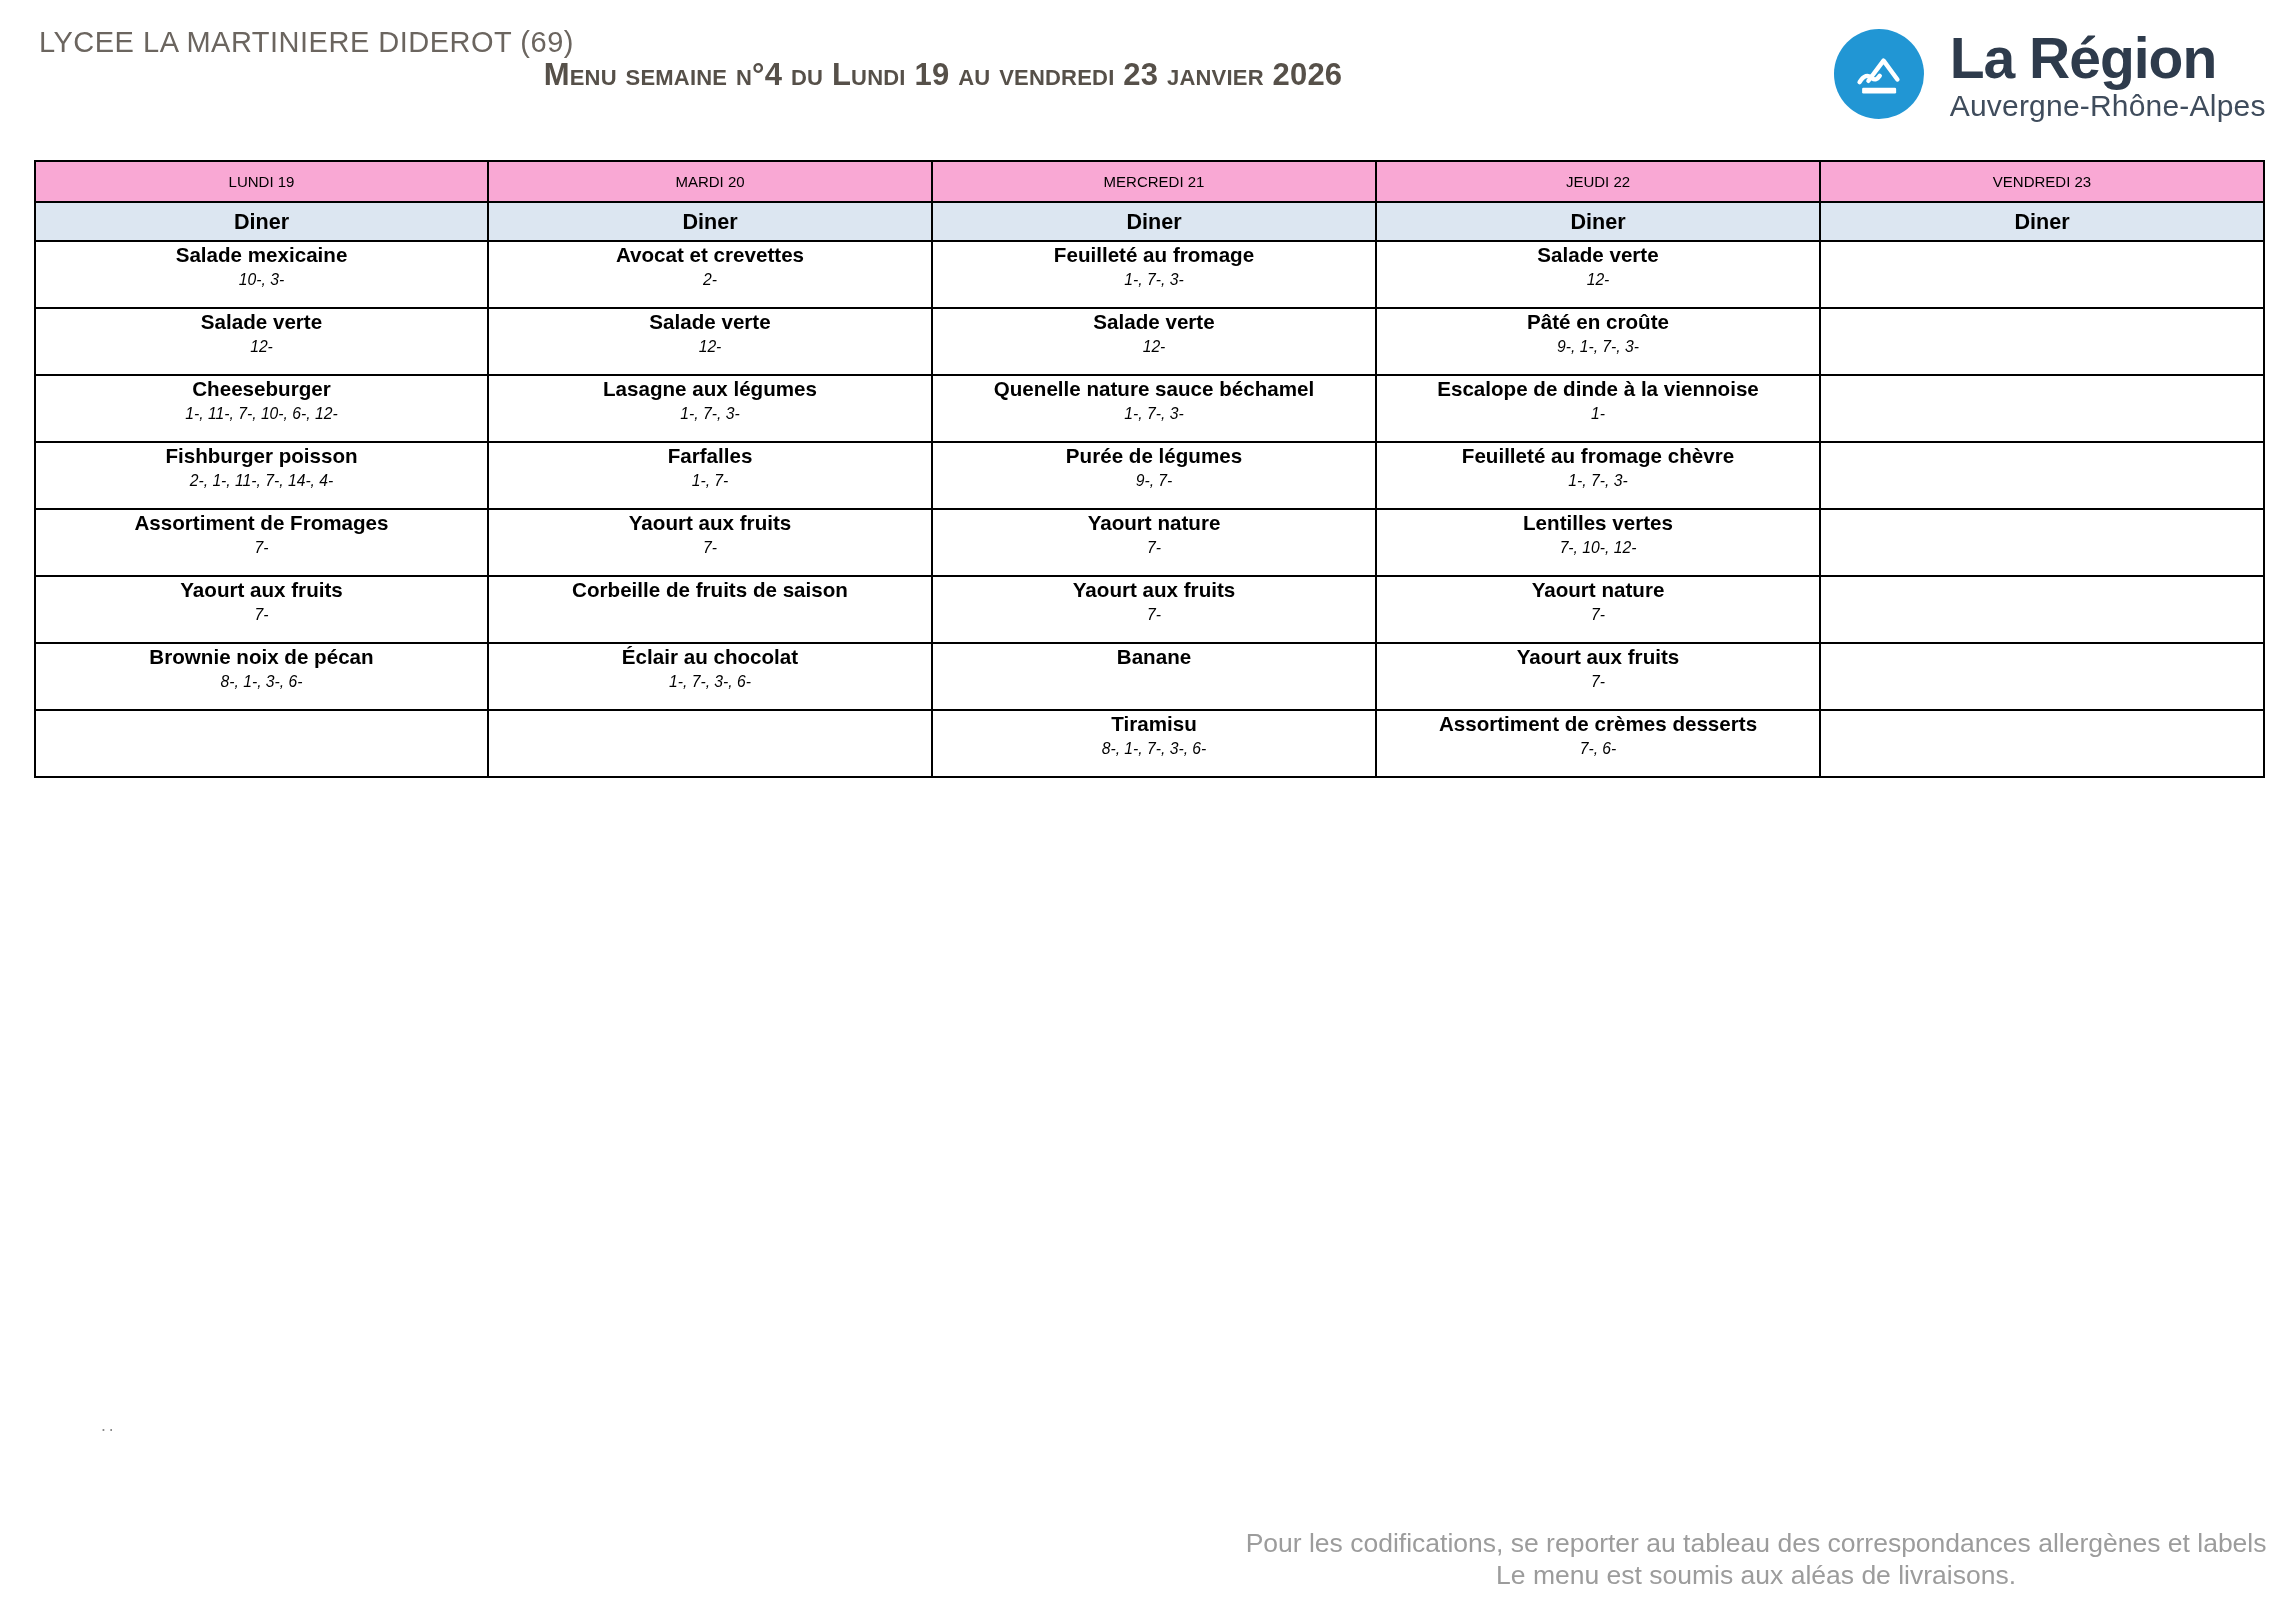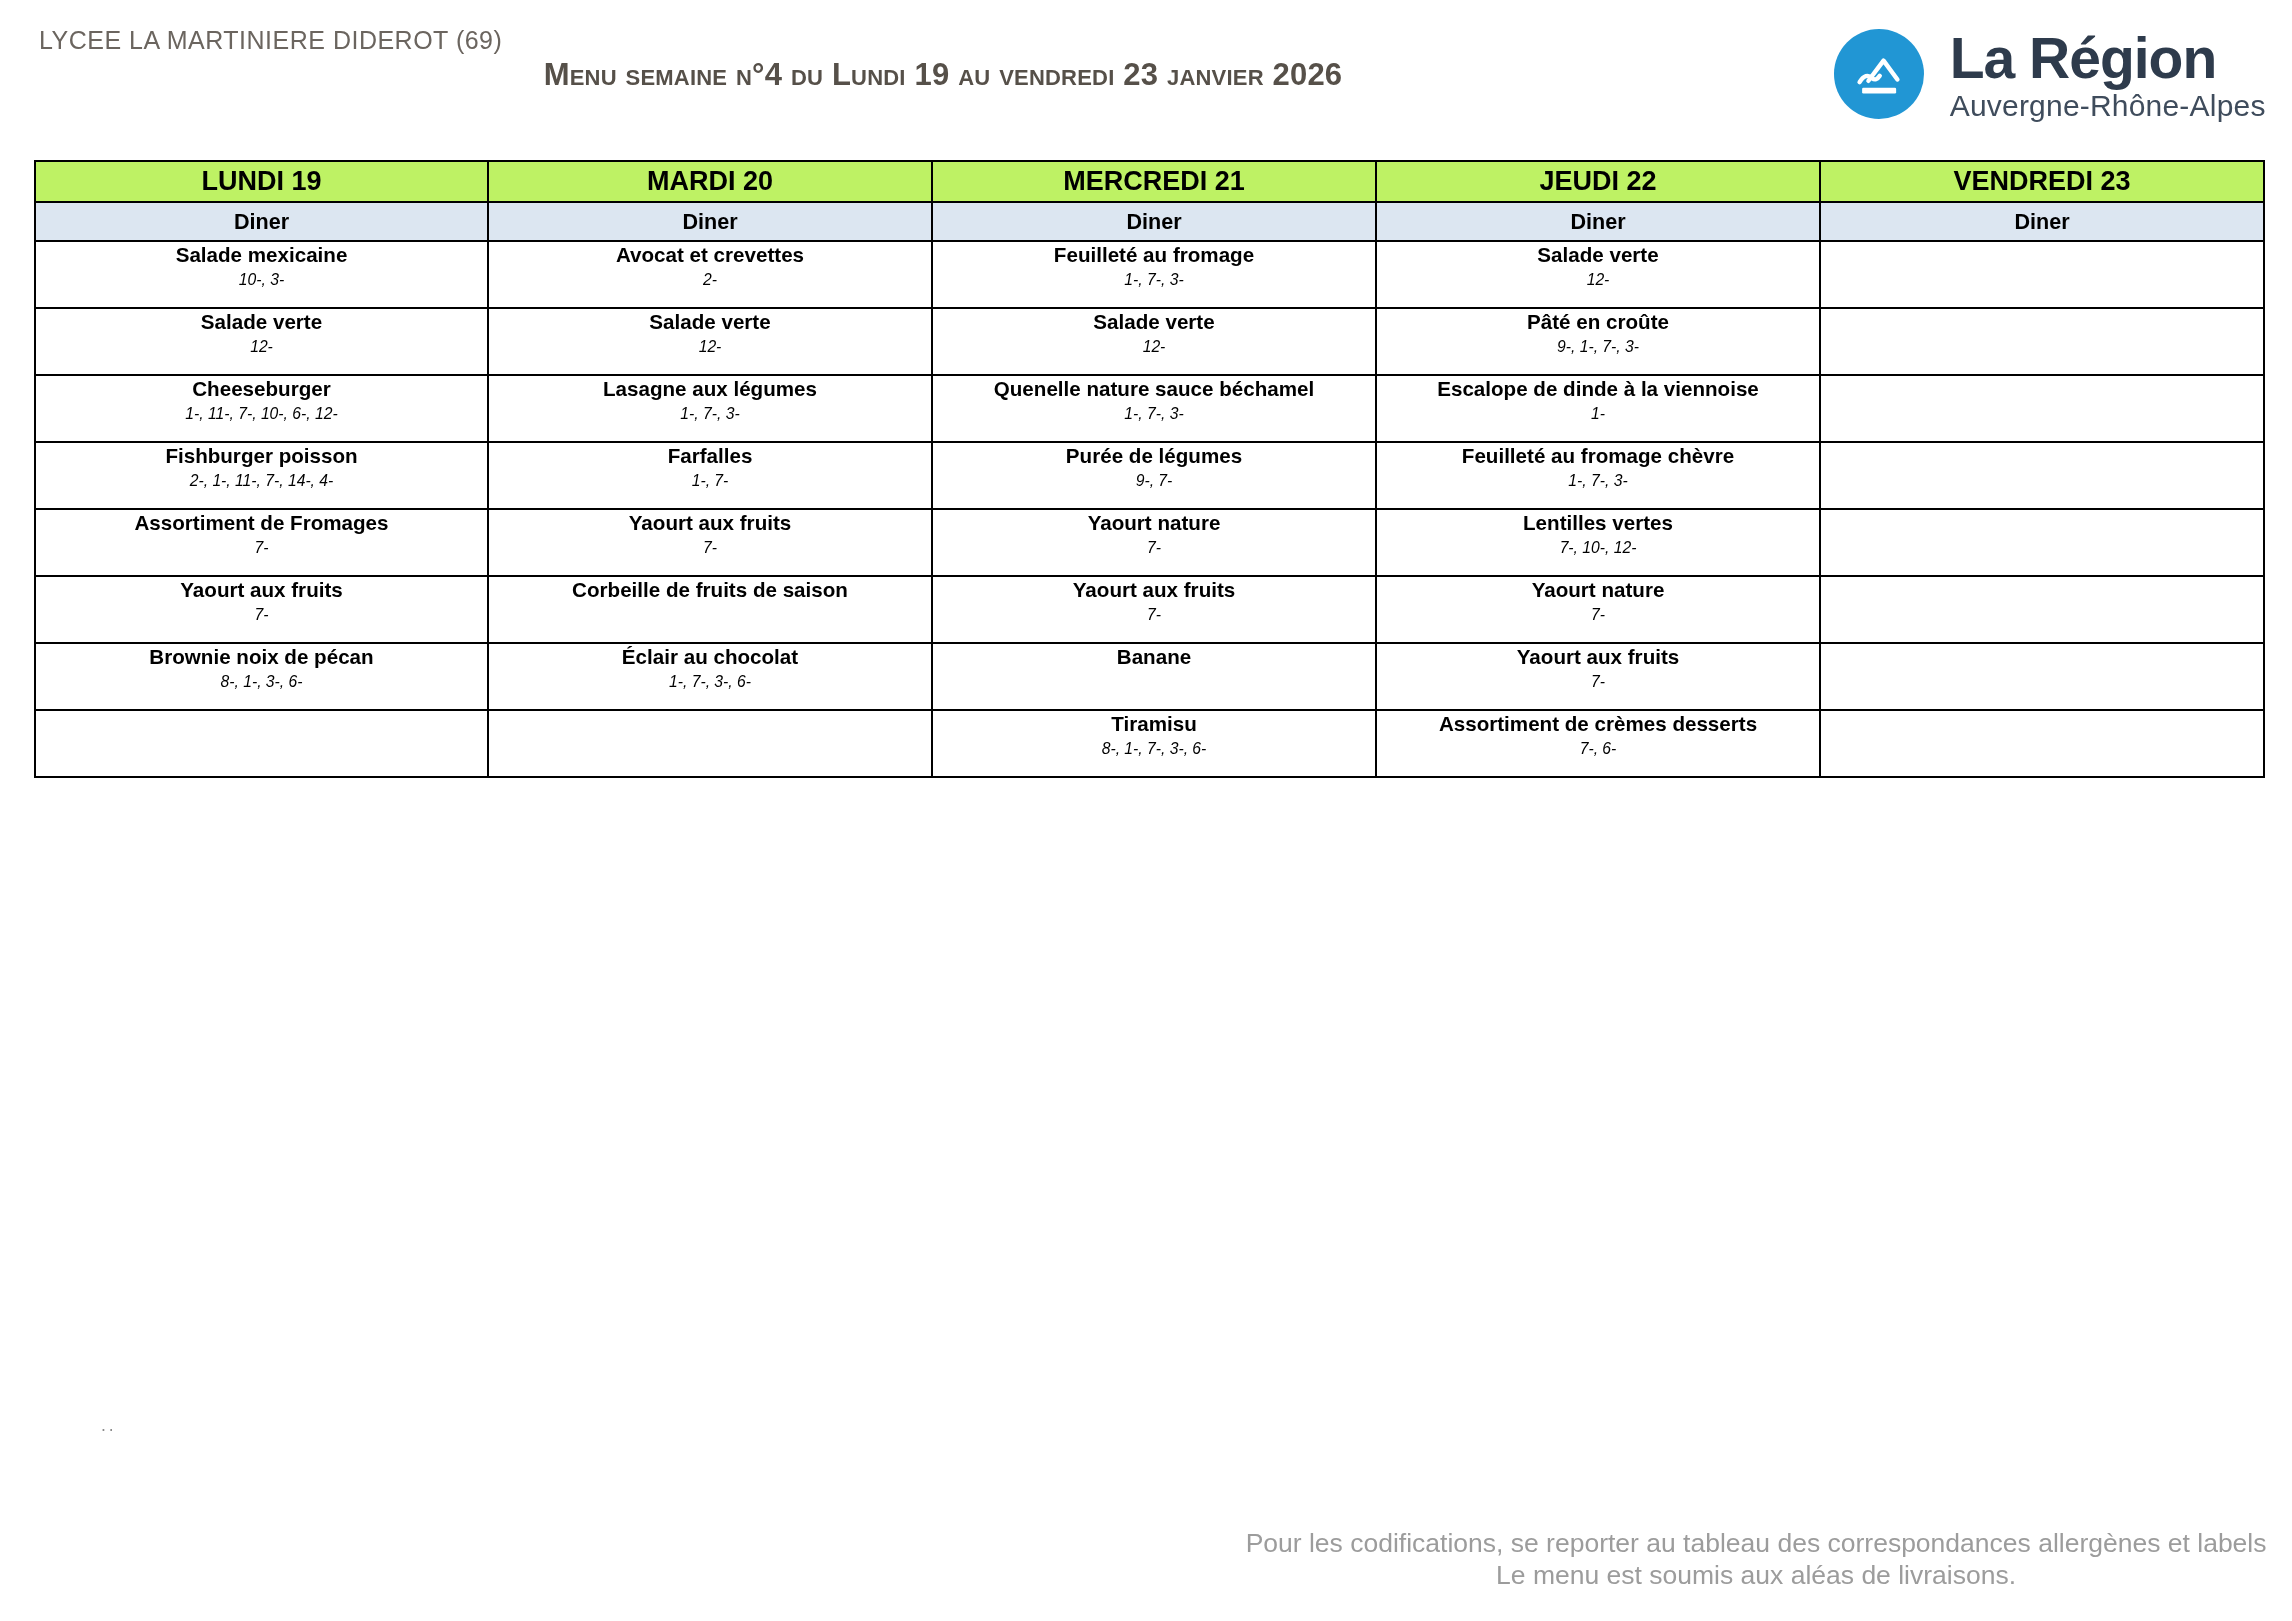--- a/index.html
+++ b/index.html
@@ -8,21 +8,21 @@
     width:2293px;
     height:1621px;
     background:#ffffff;
     font-family:"Liberation Sans", sans-serif;
     overflow:hidden;
   }
   
   .school-name{
     position:absolute;
     left:39px; top:25.5px;
-    font-size:25px;
+    font-size:29px;
     letter-spacing:0.5px;
     color:#6b655f;
     font-weight:400;
   }
   .page-title{
     position:absolute;
     left:34px; top:57px;
     width:1818px;
     text-align:center;
     font-variant:small-caps;
@@ -73,24 +73,24 @@
   table.menu th, table.menu td{
     border:2px solid #000;
     border-top-width:2.9px;
     border-bottom-width:2.9px;
     padding:0;
     text-align:center;
     overflow:hidden;
   }
   tr.day-row{height:41px;}
   th.day-header{
-    font-size:27px;
-    font-weight:700;
+    font-size:15px;
+    font-weight:400;
     color:#000;
-    background:#bef264;
+    background:#f9a8d4;
     vertical-align:middle;
   }
   tr.meal-row{height:39px;}
   td.meal-cell{
     background:var(--diner-bg,#dce6f1);
     font-size:21.6px;
     font-weight:700;
     vertical-align:middle;
   }
   tr.menu-row{height:67px;}

